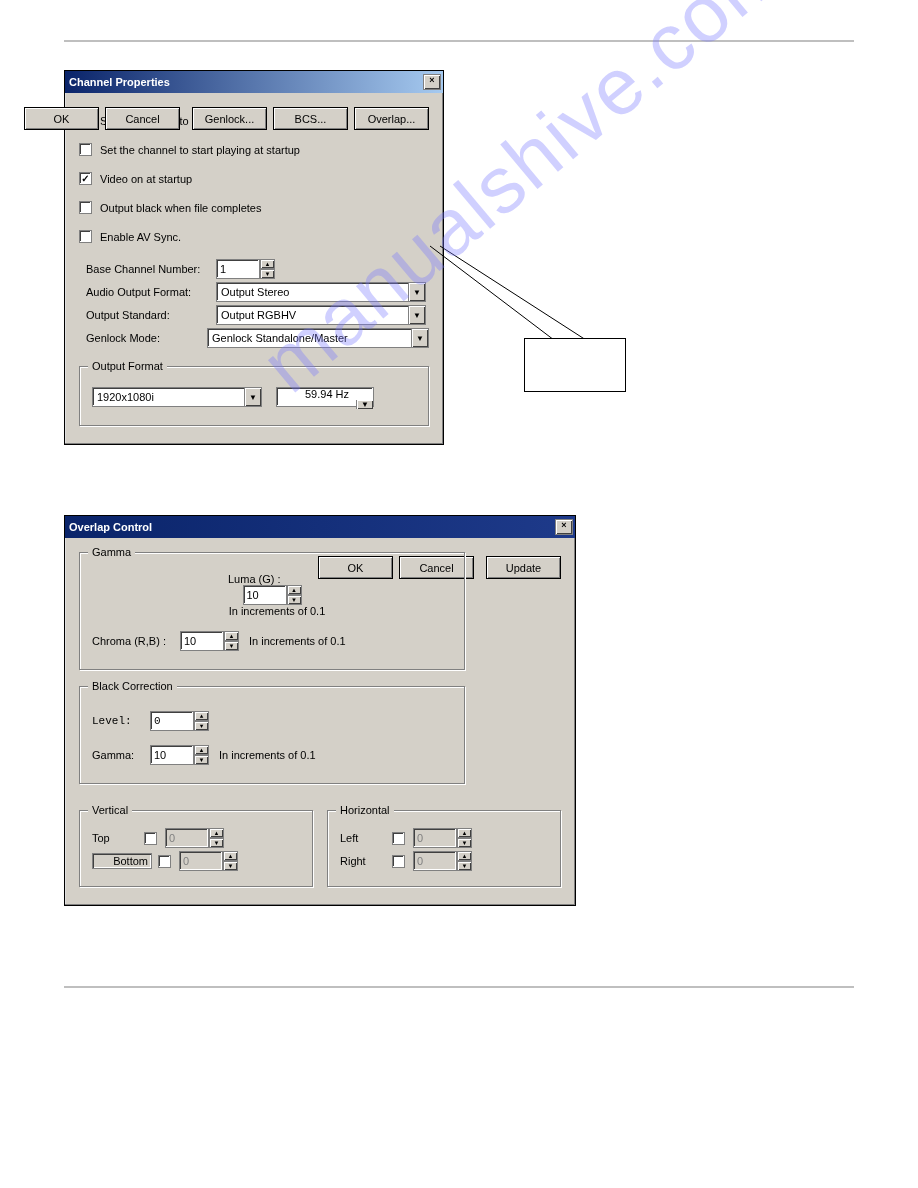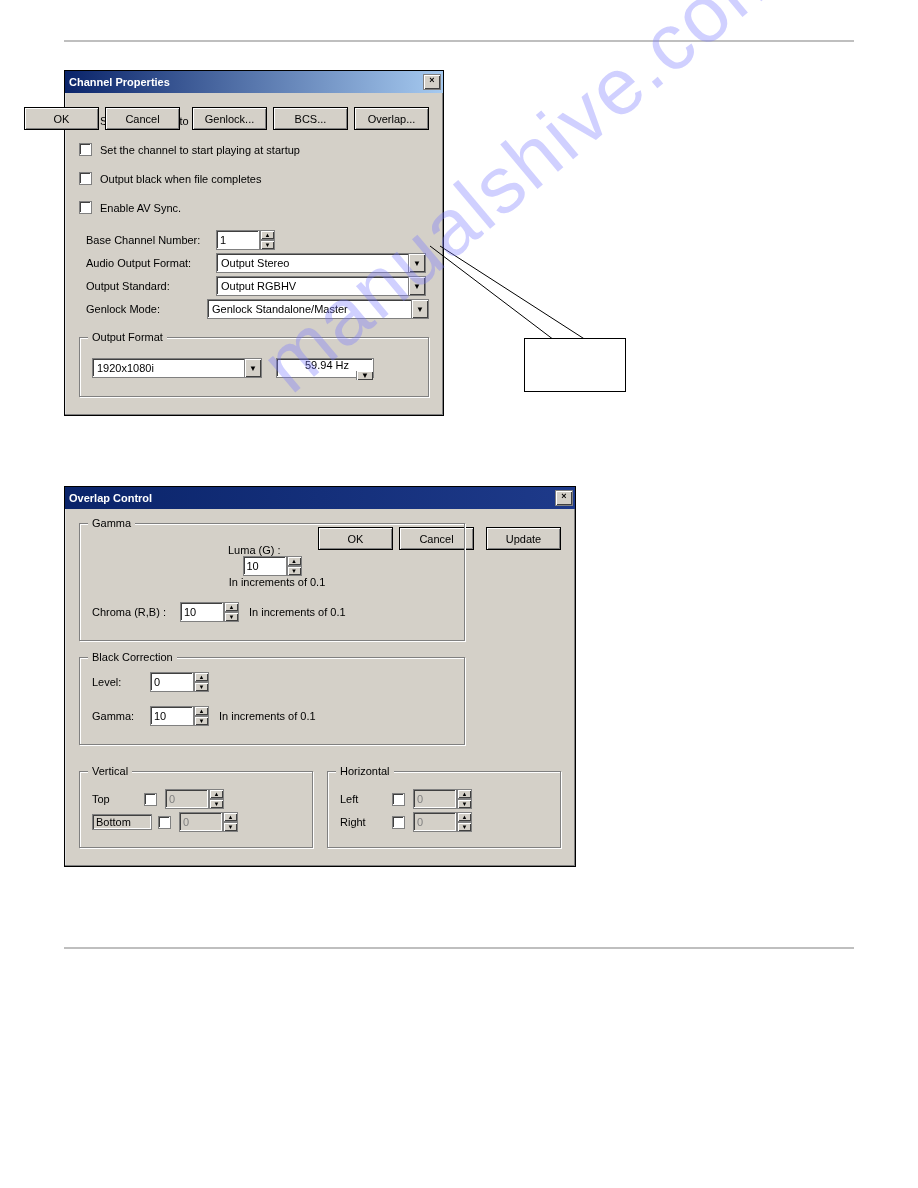--- a/index.html
+++ b/index.html
@@ -211,21 +211,21 @@
   .callout {
     position: absolute;
     border: 1px solid #000;
     background: #ffffff;
     width: 100px;
     height: 52px;
   }
   svg.leader { position: absolute; pointer-events: none; }
 
   .btnlabel { min-width: 52px; text-align:left; }
-  .sunken { border:1px solid #808080; box-shadow: inset 1px 1px 0 #404040, inset -1px -1px 0 #ffffff; padding:1px 3px; }
+  .sunken { border:1px solid #808080; box-shadow: inset 1px 1px 0 #404040, inset -1px -1px 0 #ffffff; padding:1px 3px;text-align:right; }
 </style>
 </head>
 <body>
 
 <div class="page">
   <div class="hr"></div>
 
   <div class="dialog" style="width:378px;">
     <div class="titlebar titlebar-blue">
       <span>Channel Properties</span>
@@ -242,20 +242,24 @@
         <div class="btn">Overlap...</div>
       </div>
 
       <div class="checkrow">
         <div class="checkbox"></div>
         <span>Set the channel to loop at startup</span>
       </div>
       <div class="checkrow">
         <div class="checkbox"></div>
         <span>Set the channel to start playing at startup</span>
+      </div>
+      <div class="checkrow">
+        <div class="checkbox checked"></div>
+        <span>Video on at startup</span>
       </div>
       <div class="checkrow">
         <div class="checkbox"></div>
         <span>Output black when file completes</span>
       </div>
       <div class="checkrow">
         <div class="checkbox"></div>
         <span>Enable AV Sync.</span>
       </div>
 
@@ -351,21 +355,21 @@
                 <div>▲</div>
                 <div>▼</div>
               </div>
           </div>
           <span style="margin-left:10px;">In increments of 0.1</span>
         </div>
       </div>
 
       <div class="groupbox" style="width:360px; margin-top:16px;">
         <div class="legend">Black Correction</div>
-        <div class="formrow" style="margin:0 0 14px 0;">
+        <div class="formrow" style="margin:10px 0 14px 0;font-family:Liberation Mono, monospace;">
           <span style="width:58px;">Level:</span>
           <div class="spinner">
             <input value="0" style="">
             <div class="spins">
                 <div>▲</div>
                 <div>▼</div>
               </div>
           </div>
         </div>
         <div class="formrow" style="margin:6px 0;">

